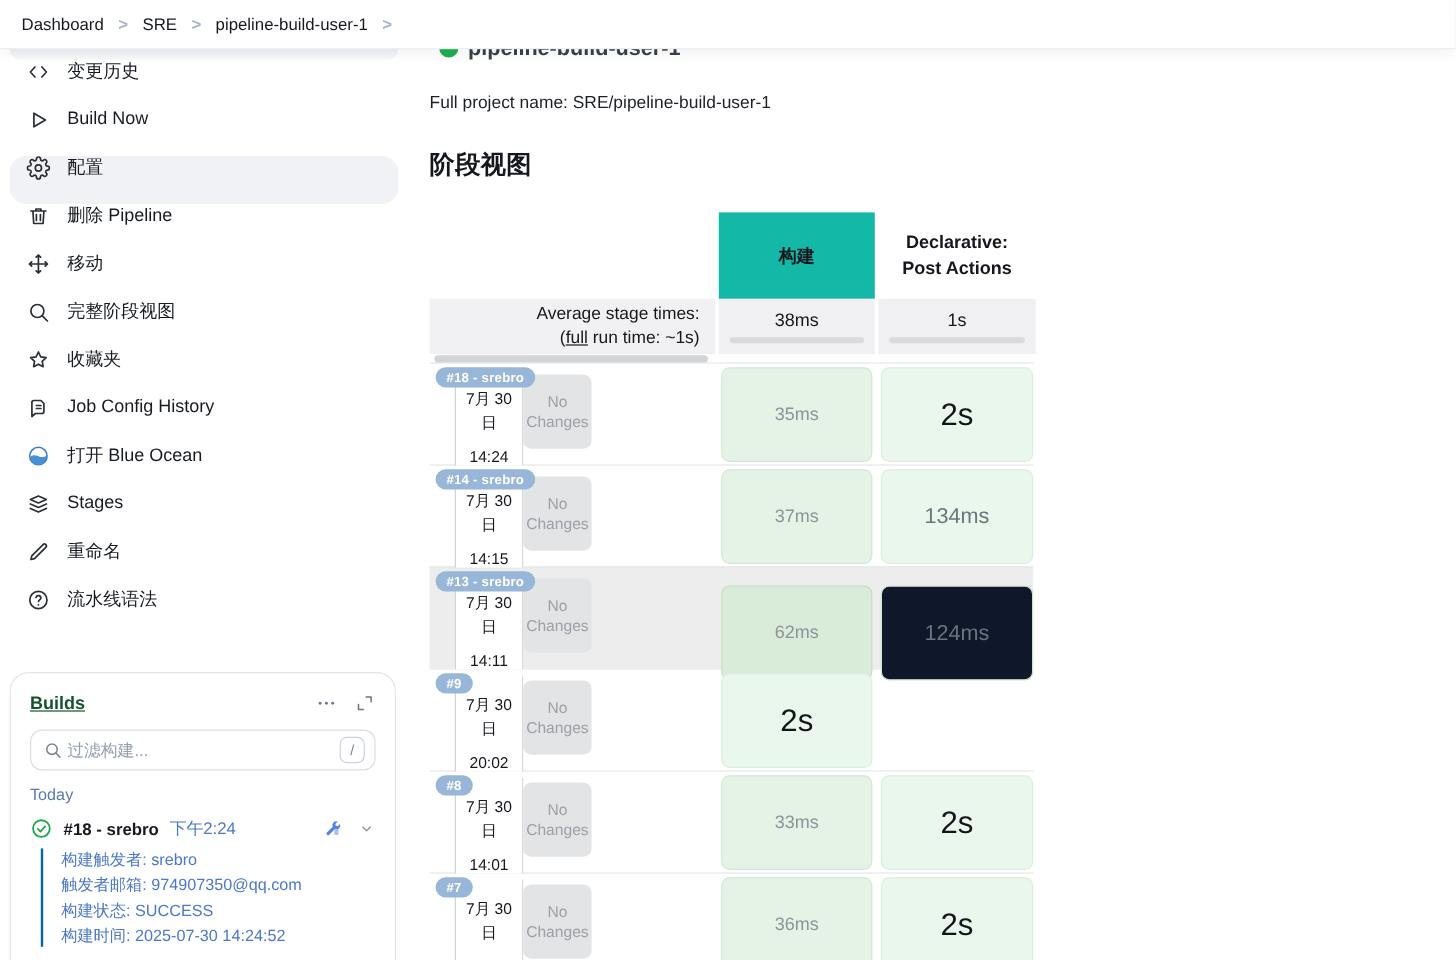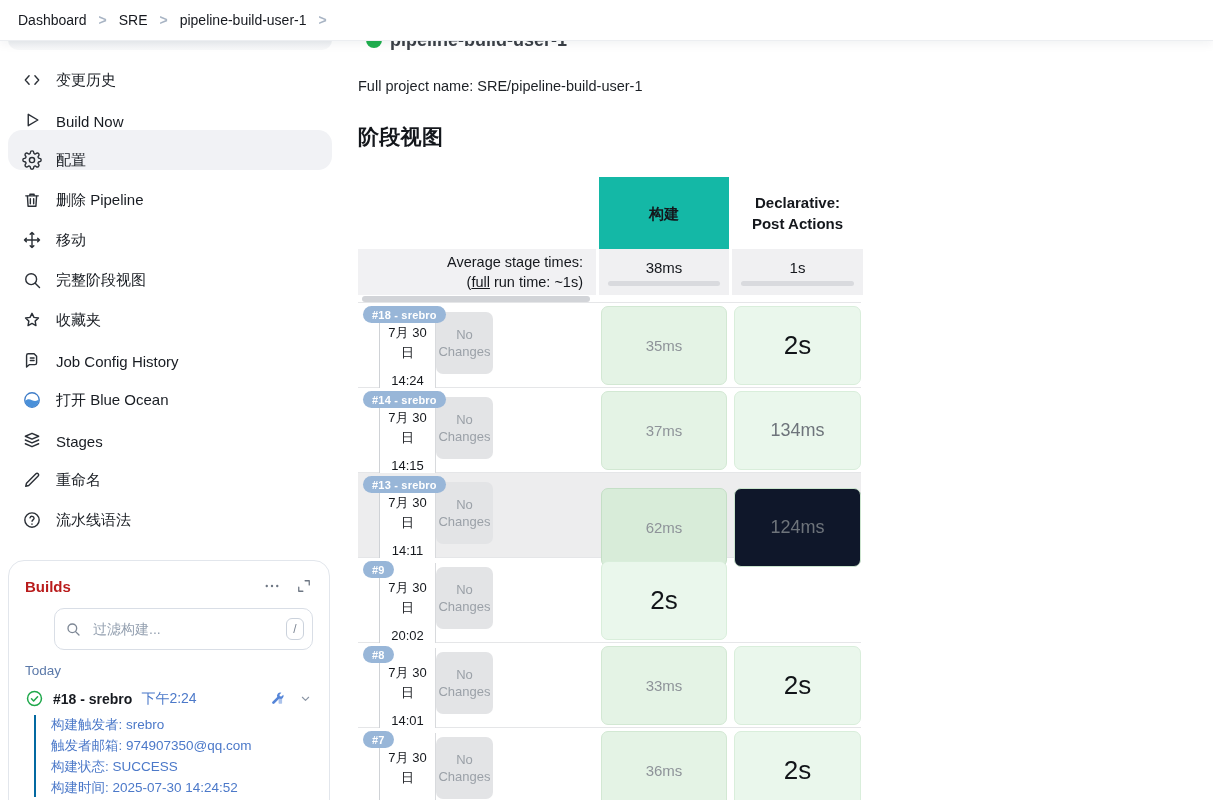--- a/index.html
+++ b/index.html
@@ -23,40 +23,40 @@
   .crumb { font-size:14px; font-weight:500; color:#16191f; cursor:pointer; white-space:nowrap; }
   .crumb-sep { color:#a8b4c4; font-size:14px; font-weight:600; }
 
   
   .sidebar { position:absolute; left:8px; top:40px; width:324px; }
   .sidebar-sliver {
     height:10px; border-radius:0 0 14px 14px;
     background:linear-gradient(#edeff2,#f8f9fa);
   }
   .menu-item {
-    height:40px; display:flex; align-items:flex-end; gap:14px;
+    height:40px; display:flex; align-items:flex-start; gap:14px;
     padding:0 14px; border-radius:14px; font-size:15px; color:#181c22;
     cursor:pointer; white-space:nowrap;
   }
   .menu-item.selected { background:#f1f2f5; }
   .menu-icon { width:20px; height:20px; }
 
   
   .builds-card {
     position:absolute; left:8px; top:560px; width:322px; height:280px;
     background:#fff; border:1px solid #e2e6ec; border-radius:16px;
     padding:16px 16px 10px 16px;
   }
   .builds-head { display:flex; align-items:center; }
-  .builds-title { font-size:15px; font-weight:700; color:#b91c1c; }
+  .builds-title { font-size:15px; font-weight:700; color:#14532d;text-decoration:underline; }
   .builds-head-icons { margin-left:auto; display:flex; align-items:center; gap:14px; }
   .bh-icon { width:18px; height:18px; cursor:pointer; }
   .build-search {
-    margin-top:13px; height:42px; border:1px solid #d9dee6; border-radius:10px;
-    display:flex; align-items:center; gap:12px; padding:0 8px 0 10px; background:#fff;margin-left:29px;
+    margin-top:13px; height:34px; border:1px solid #d9dee6; border-radius:10px;
+    display:flex; align-items:center; gap:4px; padding:0 8px 0 10px; background:#fff;
   }
   .build-search .icon-slot { width:16px; height:16px; }
   .build-search input {
     border:none; outline:none; flex:1; font-size:14px; color:#2b313a;
     font-family:"Liberation Sans", sans-serif; background:transparent;
   }
   .build-search input::placeholder { color:#94a0b0; }
   .slash-key {
     width:21px; height:22px; border:1px solid #cbd2dc; border-radius:6px;
     font-size:12px; color:#7d8795; display:flex; align-items:center; justify-content:center;

